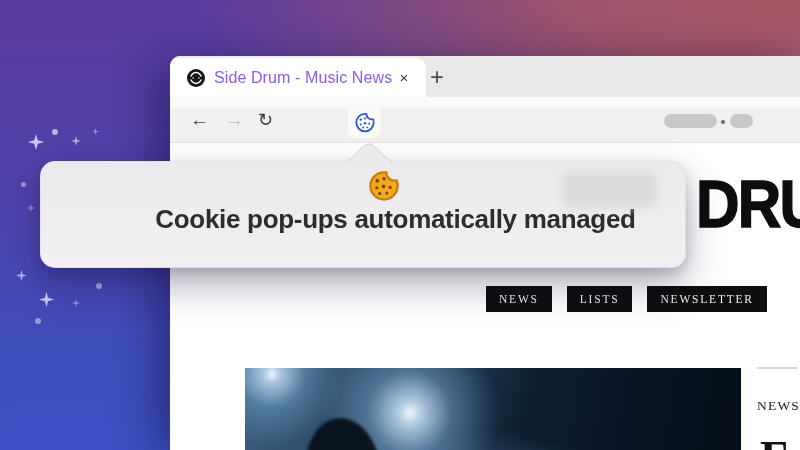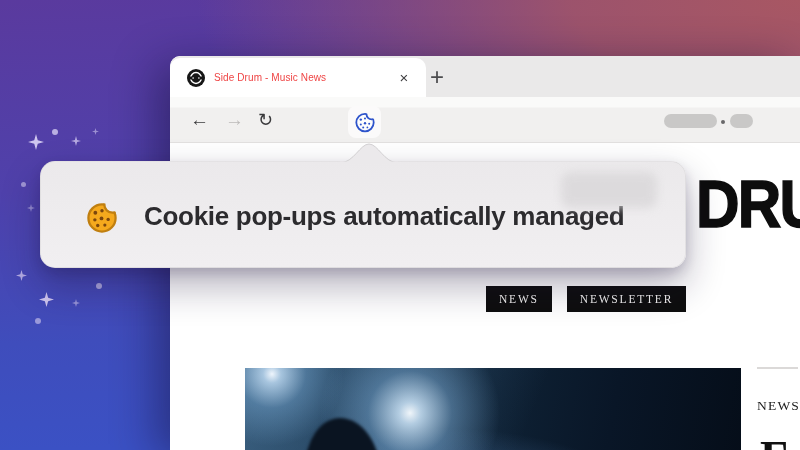--- a/index.html
+++ b/index.html
@@ -26,21 +26,21 @@
     background:#fff; border-top-left-radius:10px; overflow:hidden;
     box-shadow:-14px 8px 44px rgba(18,10,50,.45);
   }
   .tabbar { position:absolute; left:0; top:0; width:100%; height:41px; background:#eae9e9; border-top-left-radius:10px; }
   .tab {
     position:absolute; left:0; top:2px; width:256px; height:39px;
     background:#fff; border-radius:10px 10px 0 0;
     display:flex; align-items:center; padding:0 12px 0 17px;
   }
   .tab-favicon { width:18px; height:18px; flex:0 0 18px; }
-  .tab-title { margin-left:9px; font-size:10px; color:#ef4444; letter-spacing:.1px; white-space:nowrap; overflow:hidden; flex:1; }
+  .tab-title { margin-left:9px; font-size:16px; color:#8b5cf6; letter-spacing:.1px; white-space:nowrap; overflow:hidden; flex:1; }
   .tab-close { width:20px; height:20px; display:flex; align-items:center; justify-content:center;
     font-size:15px; color:#3f3f41; cursor:default; border-radius:4px; }
   .newtab { position:absolute; left:249px; top:4px; width:36px; height:34px; display:flex; align-items:center; justify-content:center;
     font-size:24px; font-weight:300; color:#4c4c4e; }
 
   .toolbar {
     position:absolute; left:0; top:41px; width:100%; height:46px;
     background:linear-gradient(180deg,#fafaf9 0px,#fafaf9 10px,#f1f0ef 11px);
     border-bottom:1px solid #e2e0df;
   }
@@ -90,21 +90,21 @@
     position:absolute; left:590px; top:292px;
     font-family:"Liberation Serif", serif; font-weight:bold; font-size:46px; line-height:1; color:#111;
   }
 
   
   .tooltip {
     position:absolute; left:40px; top:161px; width:646px; height:107px;
     background:linear-gradient(180deg,#ebe9eb 0%,#f1eff1 100%);
     border:1px solid rgba(0,0,0,.05); border-radius:15px;
     box-shadow:0 18px 38px rgba(24,14,54,.32), 0 5px 12px rgba(24,14,54,.16);
-    display:flex; align-items:center; padding:4px 0 0 42px; z-index:40;
+    display:flex; align-items:center; padding:4px 0 0 42px; z-index:40;flex-direction:column;
   }
   .tooltip-arrow { position:absolute; left:299px; top:-19px; width:58px; height:20px; }
   .tooltip-blob {
     position:absolute; left:520px; top:10px; width:96px; height:36px;
     background:#d9d7d9; border-radius:9px; filter:blur(5px); opacity:.8;
   }
   .tooltip-text { margin-left:23px; font-size:26px; font-weight:bold; color:#2c2b2e; letter-spacing:-.3px; white-space:nowrap; }
 </style>
 </head>
 <body>
@@ -171,20 +171,21 @@
     <div class="pill" style="left:494px;width:53px;"></div>
     <div class="tb-dot" style="left:551px;"></div>
     <div class="pill" style="left:560px;width:23px;"></div>
   </div>
 
   <div class="page">
     <div class="masthead">DRUM</div>
 
     <div class="nav-row">
       <span class="nav-item">NEWS</span>
+      <span class="nav-item">LISTS</span>
       <span class="nav-item">NEWSLETTER</span>
     </div>
 
     <div class="hero">
       <div class="hero-head"></div>
     </div>
 
     <div class="side-rule"></div>
     <div class="side-heading">NEWS</div>
     <div class="side-dropcap">F</div>

